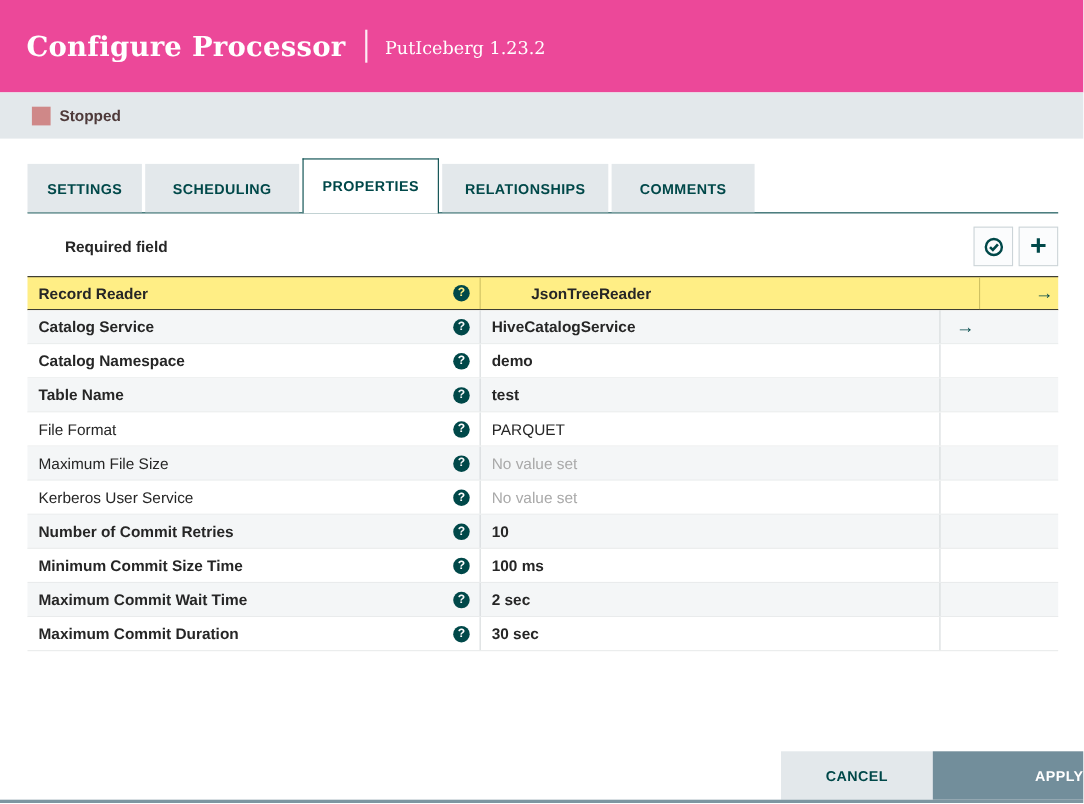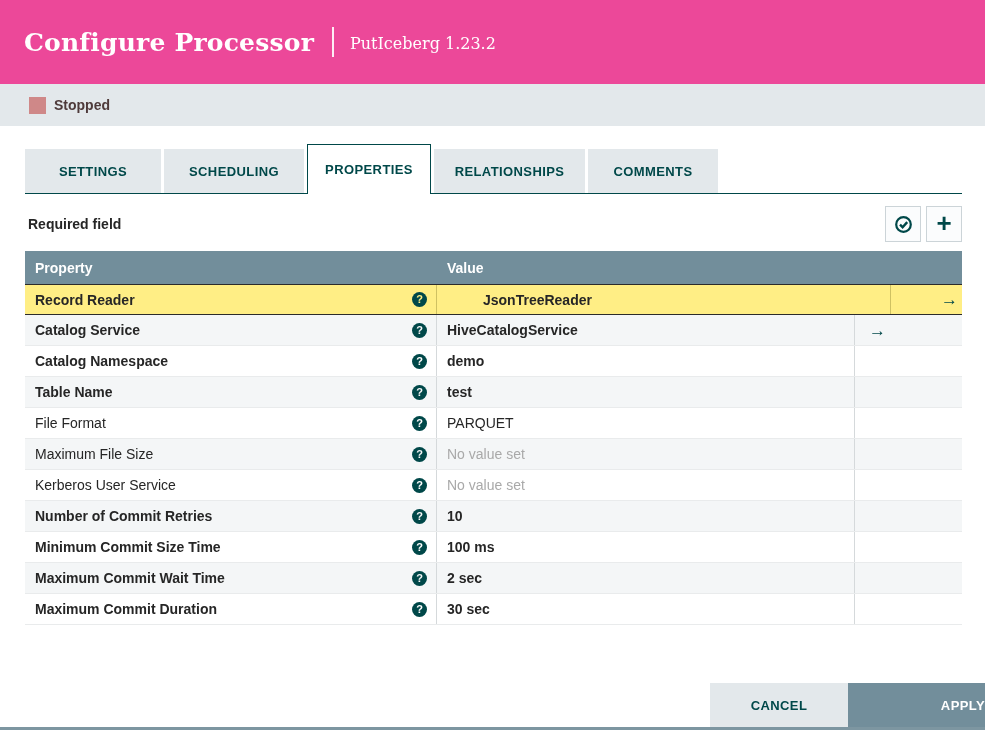--- a/index.html
+++ b/index.html
@@ -28,21 +28,21 @@
   .tab-bar { display:flex; align-items:flex-end; gap:3px; border-bottom:1px solid #004849;
              height:50px; }
   .tab { height:44px; background:#e3e8eb; color:#004849; font-size:13px; font-weight:bold;
          letter-spacing:0.4px; display:flex; align-items:center; justify-content:center;
          cursor:pointer; }
   .tab.active { height:50px; background:#ffffff; border:1px solid #004849; border-bottom:none;
                 margin-bottom:-1px; position:relative; z-index:2; }
 
   .toolbar { display:flex; justify-content:space-between; align-items:center;
              margin-top:12px; margin-bottom:9px; }
-  .required-label { font-size:14px; font-weight:bold; color:#262626; padding-left:3px; }
+  .required-label { font-size:14px; font-weight:bold; color:#262626; padding-left:3px;margin-left:31px; }
   .toolbar-buttons { display:flex; gap:5px; }
   .icon-btn { width:36px; height:36px; background:#fbfcfd; border:1px solid #ccd4d8;
               display:flex; align-items:center; justify-content:center; cursor:pointer; }
   .plus-glyph { color:#004849; font-size:26px; font-weight:bold; line-height:1; margin-top:-3px; }
 
   
   .ptable { width:100%; }
   .thead { display:grid; grid-template-columns:412px 418px 1fr; background:#728e9b;
            height:33px; align-items:center; }
   .thead .th { color:#ffffff; font-size:14px; font-weight:bold; padding-left:10px; }
@@ -87,21 +87,21 @@
   </div>
 
   <div class="status-bar">
     <span class="status-square"></span>
     <span class="status-label">Stopped</span>
   </div>
 
   <div class="content">
 
     <div class="tab-bar" id="tab-bar">
-        <div class="tab" style="width: 136px;">SETTINGS</div>
+        <div class="tab" style="width: 104px;">SETTINGS</div>
         <div class="tab" style="width: 140px;">SCHEDULING</div>
         <div class="tab active" style="width: 124px;">PROPERTIES</div>
         <div class="tab" style="width: 151px;">RELATIONSHIPS</div>
         <div class="tab" style="width: 130px;">COMMENTS</div>
       </div>
 
     <div class="toolbar">
       <span class="required-label">Required field</span>
       <span class="toolbar-buttons">
         <span class="icon-btn">
@@ -112,25 +112,20 @@
             </svg>
           </span>
         </span>
         <span class="icon-btn">
           <span class="plus-glyph">+</span>
         </span>
       </span>
     </div>
 
     <div class="ptable">
-      <div class="thead">
-        <span class="th">Property</span>
-        <span class="th">Value</span>
-        <span class="th"></span>
-      </div>
       <div id="table-body">
           <div class="prow selected">
             <div class="cell pcell">
               <span class="pname req">Record Reader</span>
               <span class="help-icon">?</span>
             </div>
             <div class="cell vcell bold">JsonTreeReader</div>
             <div class="cell acell">
               <span class="goto">→</span>
             </div>

